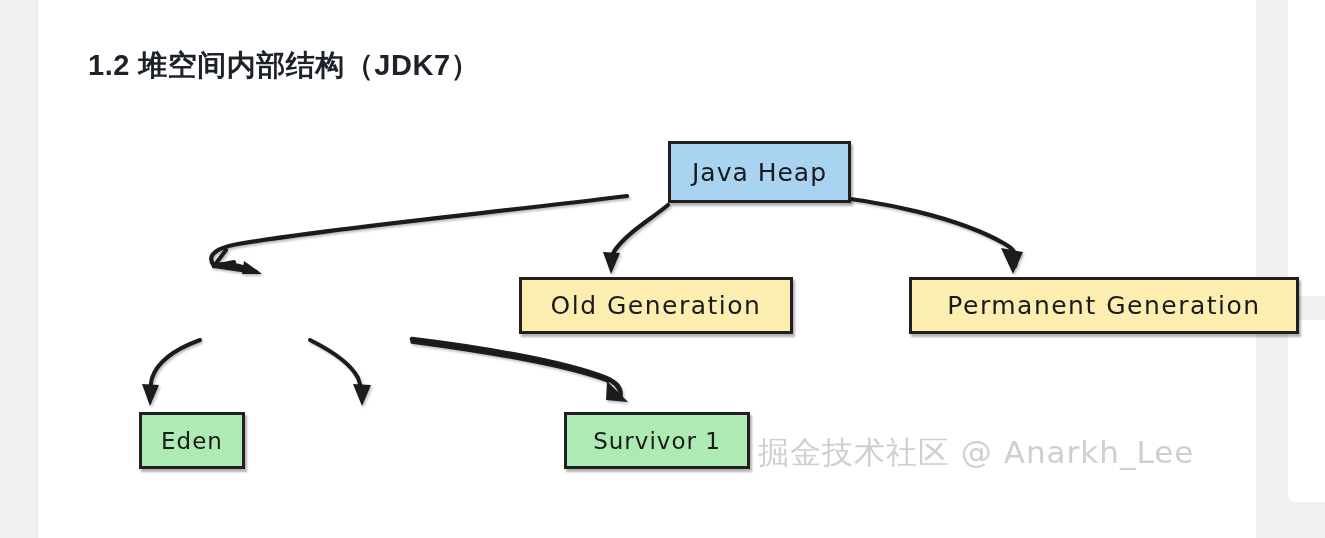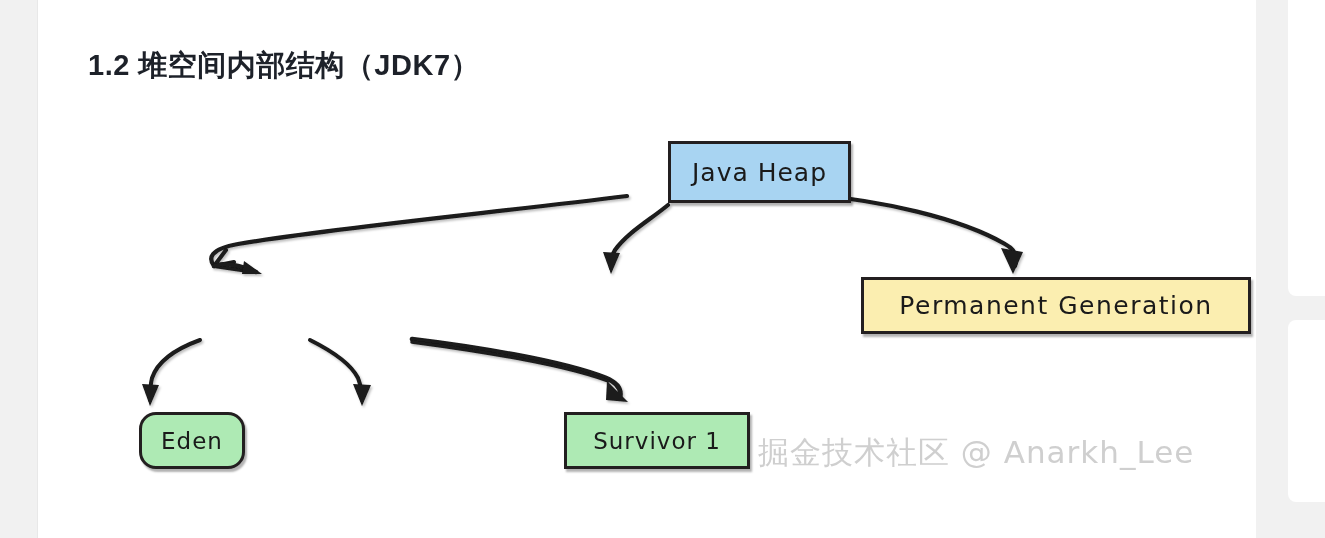--- a/index.html
+++ b/index.html
@@ -76,24 +76,24 @@
     margin-left:41px;
   }
   .node-label { display:block; }
 
   .n-heap   { left:627px; top:141px; width:183px; height:62px;
               background:#a8d4f2; font-size:25px; letter-spacing:1px; }
   .n-young  { left:101px; top:277px; width:310px; height:60px;
               background:#fbeeb0; font-size:25px; letter-spacing:1.5px; }
   .n-old    { left:478px; top:277px; width:274px; height:57px;
               background:#fbeeb0; font-size:25px; letter-spacing:1.5px; }
-  .n-perm   { left:820px; top:277px; width:390px; height:57px;
+  .n-perm   { left:868px; top:277px; width:390px; height:57px;
               background:#fbeeb0; font-size:25px; letter-spacing:1.5px; }
   .n-eden   { left:98px;  top:412px; width:106px; height:57px;
-              background:#aeeab4; font-size:23px; letter-spacing:1px;border-radius:17px; }
+              background:#aeeab4; font-size:23px; letter-spacing:1px; }
   .n-surv0  { left:270px; top:412px; width:186px; height:57px;
               background:#aeeab4; font-size:23px; letter-spacing:1px; }
   .n-surv1  { left:523px; top:412px; width:186px; height:57px;
               background:#aeeab4; font-size:23px; letter-spacing:1px; }
 
   
   .watermark {
     position:absolute;
     left:758px; top:432px;
     font-size:31px;
@@ -157,20 +157,23 @@
         <polygon points="607,381 628,402 606,400" fill="#1a1a1a" stroke="none"></polygon>
       </g>
     </g>
   </svg>
 
   <div class="node n-heap" style="background: rgb(168, 212, 242);">
     <span class="node-label">Java Heap</span>
   </div>
 
 
+  <div class="node n-old" style="background: rgb(251, 238, 176);">
+    <span class="node-label">Old Generation</span>
+  </div>
 
   <div class="node n-perm" style="background: rgb(251, 238, 176);">
     <span class="node-label">Permanent Generation</span>
   </div>
 
   <div class="node n-eden" style="background: rgb(174, 234, 180);">
     <span class="node-label">Eden</span>
   </div>
 
 

